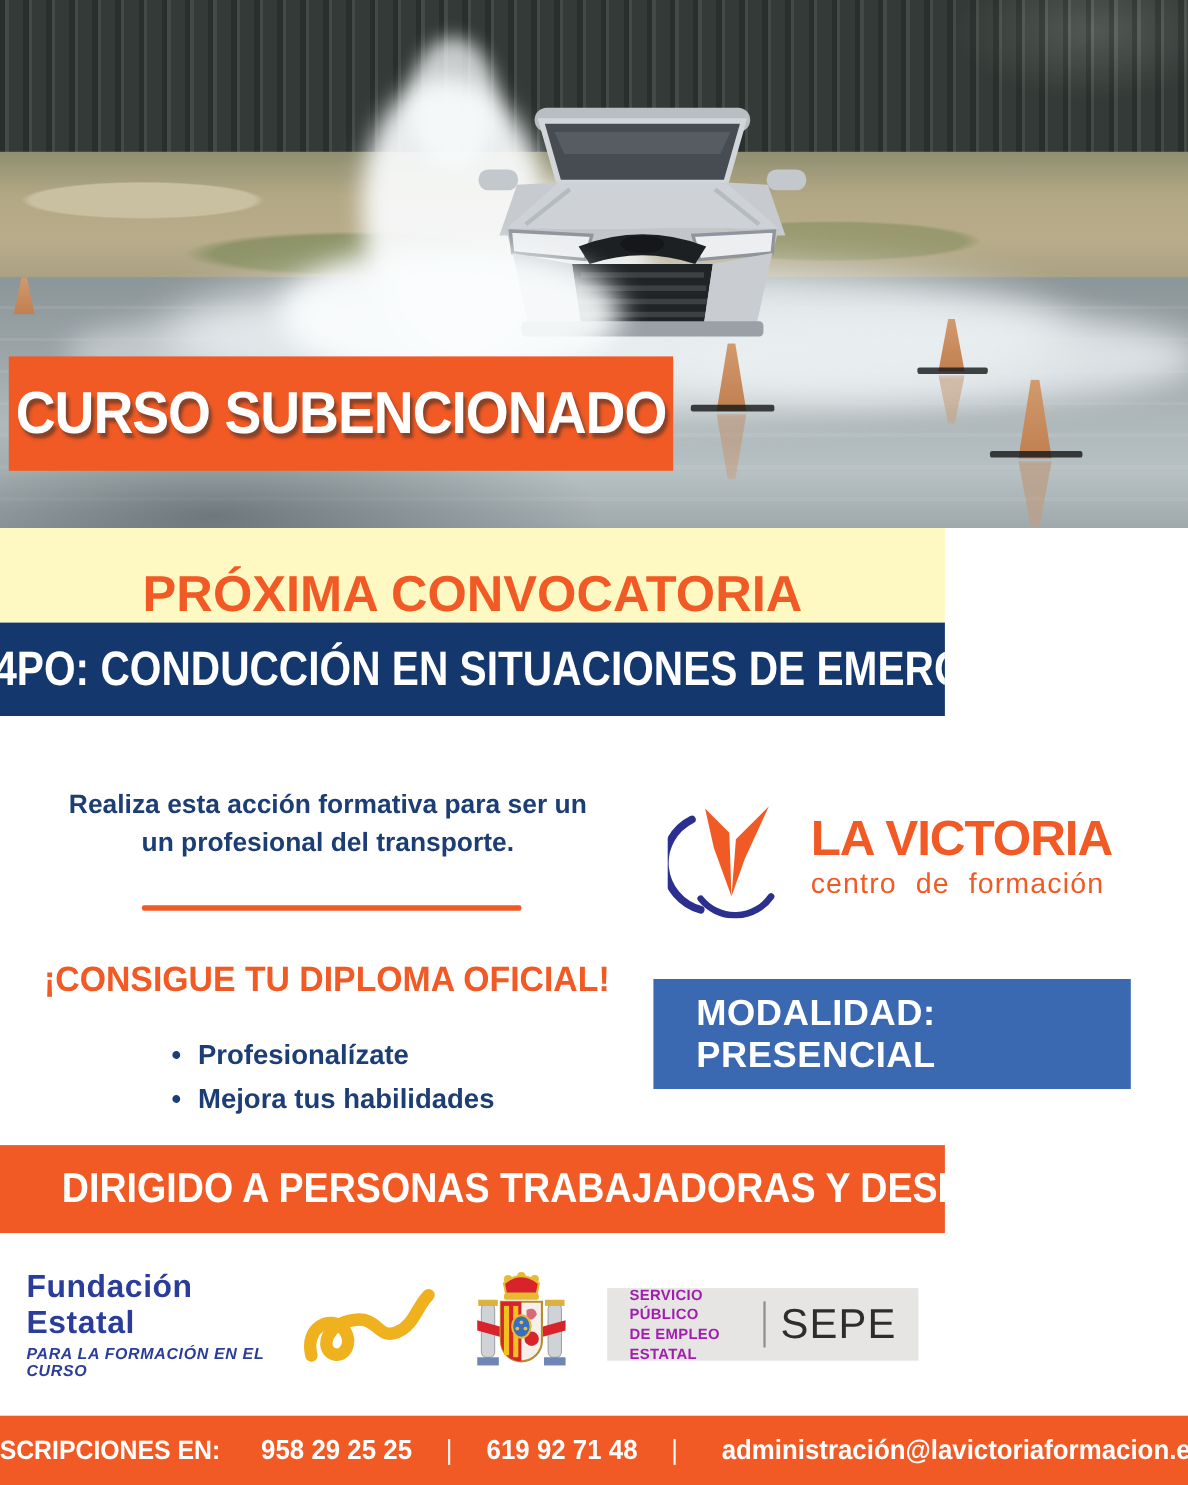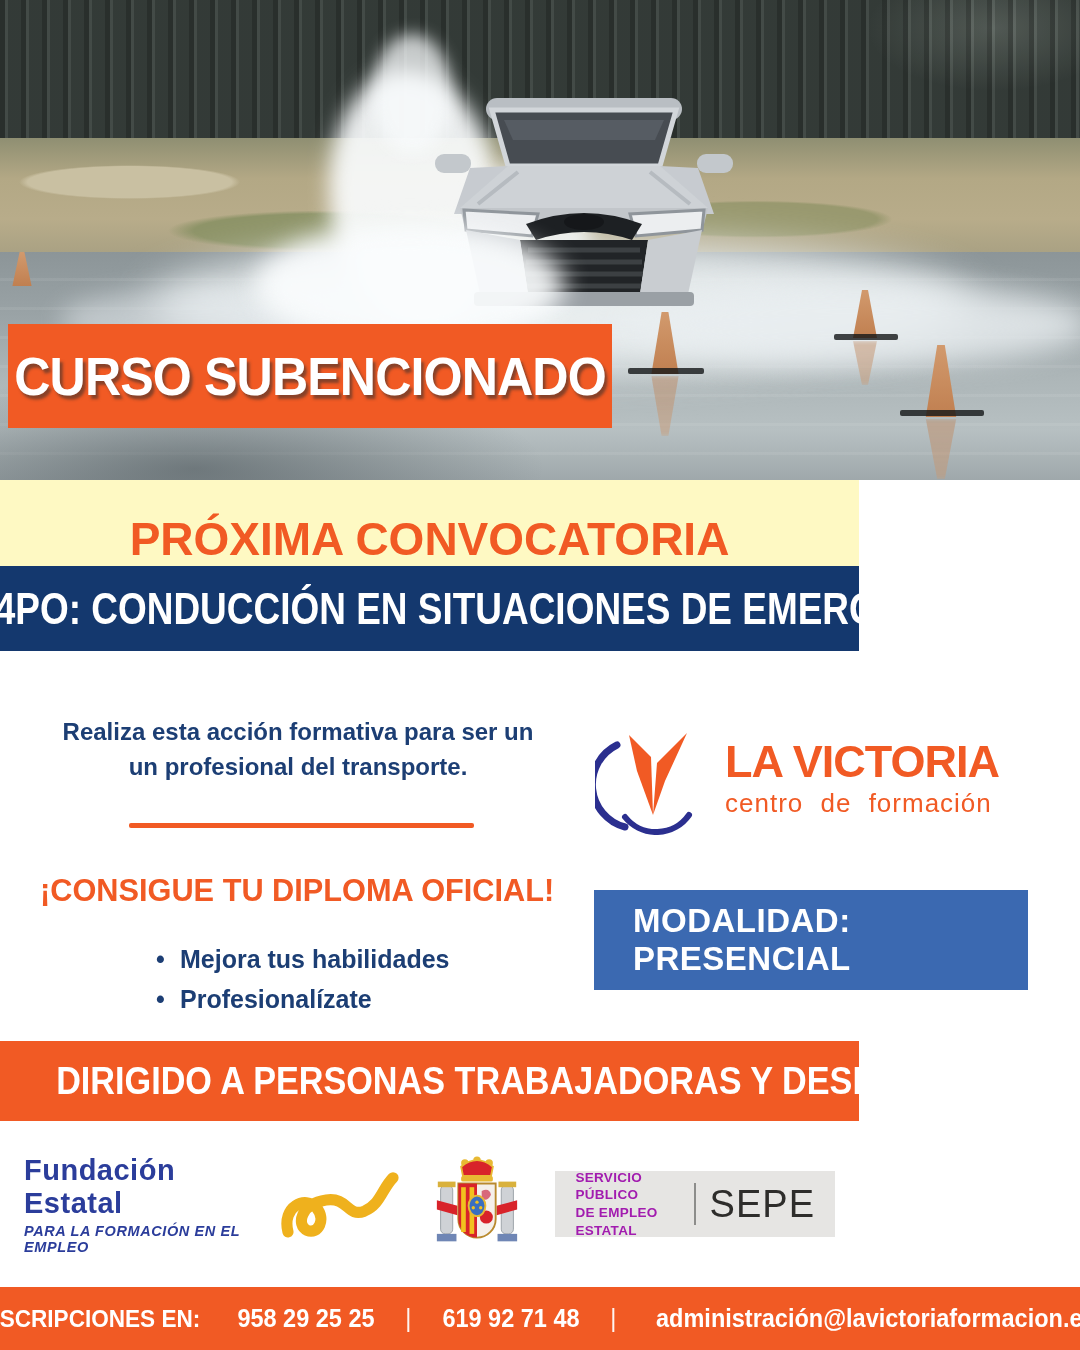--- a/index.html
+++ b/index.html
@@ -55,21 +55,21 @@
   
   .main{height:390px;display:grid;grid-template-columns:585px 495px;background:#fff;}
   .col-left{padding:64px 20px 0 38px;}
   .intro{color:var(--textblue);font-size:24px;font-weight:700;line-height:1.45;text-align:center;max-width:520px;}
   .divider{width:345px;height:5px;background:var(--orange);margin:38px auto 0 auto;border-radius:2px;}
   .diploma-title{color:var(--orange);font-size:32px;font-weight:800;margin:44px 0 0 2px;white-space:nowrap;transform:scaleX(.96);transform-origin:left;}
   .bullets{list-style:none;margin:30px 0 0 118px;}
   .bullets li{color:var(--textblue);font-size:25px;font-weight:700;line-height:1.6;position:relative;padding-left:24px;}
   .bullets li::before{content:"•";position:absolute;left:0;top:0;color:var(--textblue);font-size:25px;}
   .col-right{padding:72px 0 0 6px;}
-  .brand{display:flex;align-items:center;gap:12px;margin-left:4px;}
+  .brand{display:flex;align-items:center;gap:12px;margin-left:16px;}
   .brand-text .brand-name{color:var(--orange);font-size:45px;font-weight:800;letter-spacing:-1px;line-height:1;}
   .brand-text .brand-tagline{color:var(--orange);font-size:26px;font-weight:500;word-spacing:9px;letter-spacing:1px;margin-top:4px;}
   .modality{width:434px;height:100px;background:var(--boxblue);margin:55px 15px 0 3px;
     display:flex;align-items:center;justify-content:center;padding-left:39px;}
   .modality span{color:#fff;font-size:33px;font-weight:800;letter-spacing:.5px;}
 
   
   .audience{height:80px;background:var(--orange);display:flex;align-items:center;justify-content:flex-start;}
   .audience span{color:#fff;font-size:38px;font-weight:700;white-space:nowrap;transform:scaleX(.9);}
 
@@ -158,22 +158,22 @@
     <span>TMVI014PO: CONDUCCIÓN EN SITUACIONES DE EMERGENCIA</span>
   </div>
 
   <div class="main">
     <div class="col-left">
       <p class="intro"><span>Realiza esta acción formativa para ser un</span><br>
         <span>un profesional del transporte.</span></p>
       <div class="divider"></div>
       <div class="diploma-title">¡CONSIGUE TU DIPLOMA OFICIAL!</div>
       <ul class="bullets">
+        <li>Profesionalízate</li>
         <li>Mejora tus habilidades</li>
-        <li>Profesionalízate</li>
       </ul>
     </div>
     <div class="col-right">
       <div class="brand">
         <svg width="118" height="112" viewBox="0 0 118 112">
           <path d="M30,104 A44,44 0 0 1 22,22" fill="none" stroke="#2B2F8F" stroke-width="7" stroke-linecap="round"></path>
           <path d="M94,92 A40,40 0 0 1 30,94" fill="none" stroke="#2B2F8F" stroke-width="6" stroke-linecap="round"></path>
           <path d="M34,12 L56,34 L58,92 L42,48 Z" fill="#F15A24"></path>
           <path d="M58,92 L62,40 L92,10 L70,58 Z" fill="#F15A24"></path>
         </svg>
@@ -189,21 +189,21 @@
   </div>
 
   <div class="audience">
     <span>DIRIGIDO A PERSONAS TRABAJADORAS Y DESEMPLEADAS</span>
   </div>
 
   <div class="partners">
     <div class="fundacion">
       <div>
         <div class="fundacion-name">Fundación Estatal</div>
-        <div class="fundacion-tagline">PARA LA FORMACIÓN EN EL EMPLEO</div>
+        <div class="fundacion-tagline">PARA LA FORMACIÓN EN EL CURSO</div>
       </div>
       <svg width="142" height="86" viewBox="0 0 150 90">
         <path d="M10,80 C2,48 32,34 46,50 C58,64 48,84 34,78 C20,72 26,44 58,40 C86,36 84,62 106,54 C126,46 128,26 142,12" fill="none" stroke="#EFB11D" stroke-width="14" stroke-linecap="round"></path>
       </svg>
     </div>
     <div class="ministerio">
       <svg width="84" height="108" viewBox="0 0 90 112">
         <rect x="6" y="36" width="13" height="52" rx="5" fill="#cfd2d6" stroke="#9aa0a6"></rect>
         <rect x="3" y="32" width="19" height="6" fill="#d9b13c"></rect>
         <rect x="2" y="88" width="21" height="8" fill="#6f86b5"></rect>

